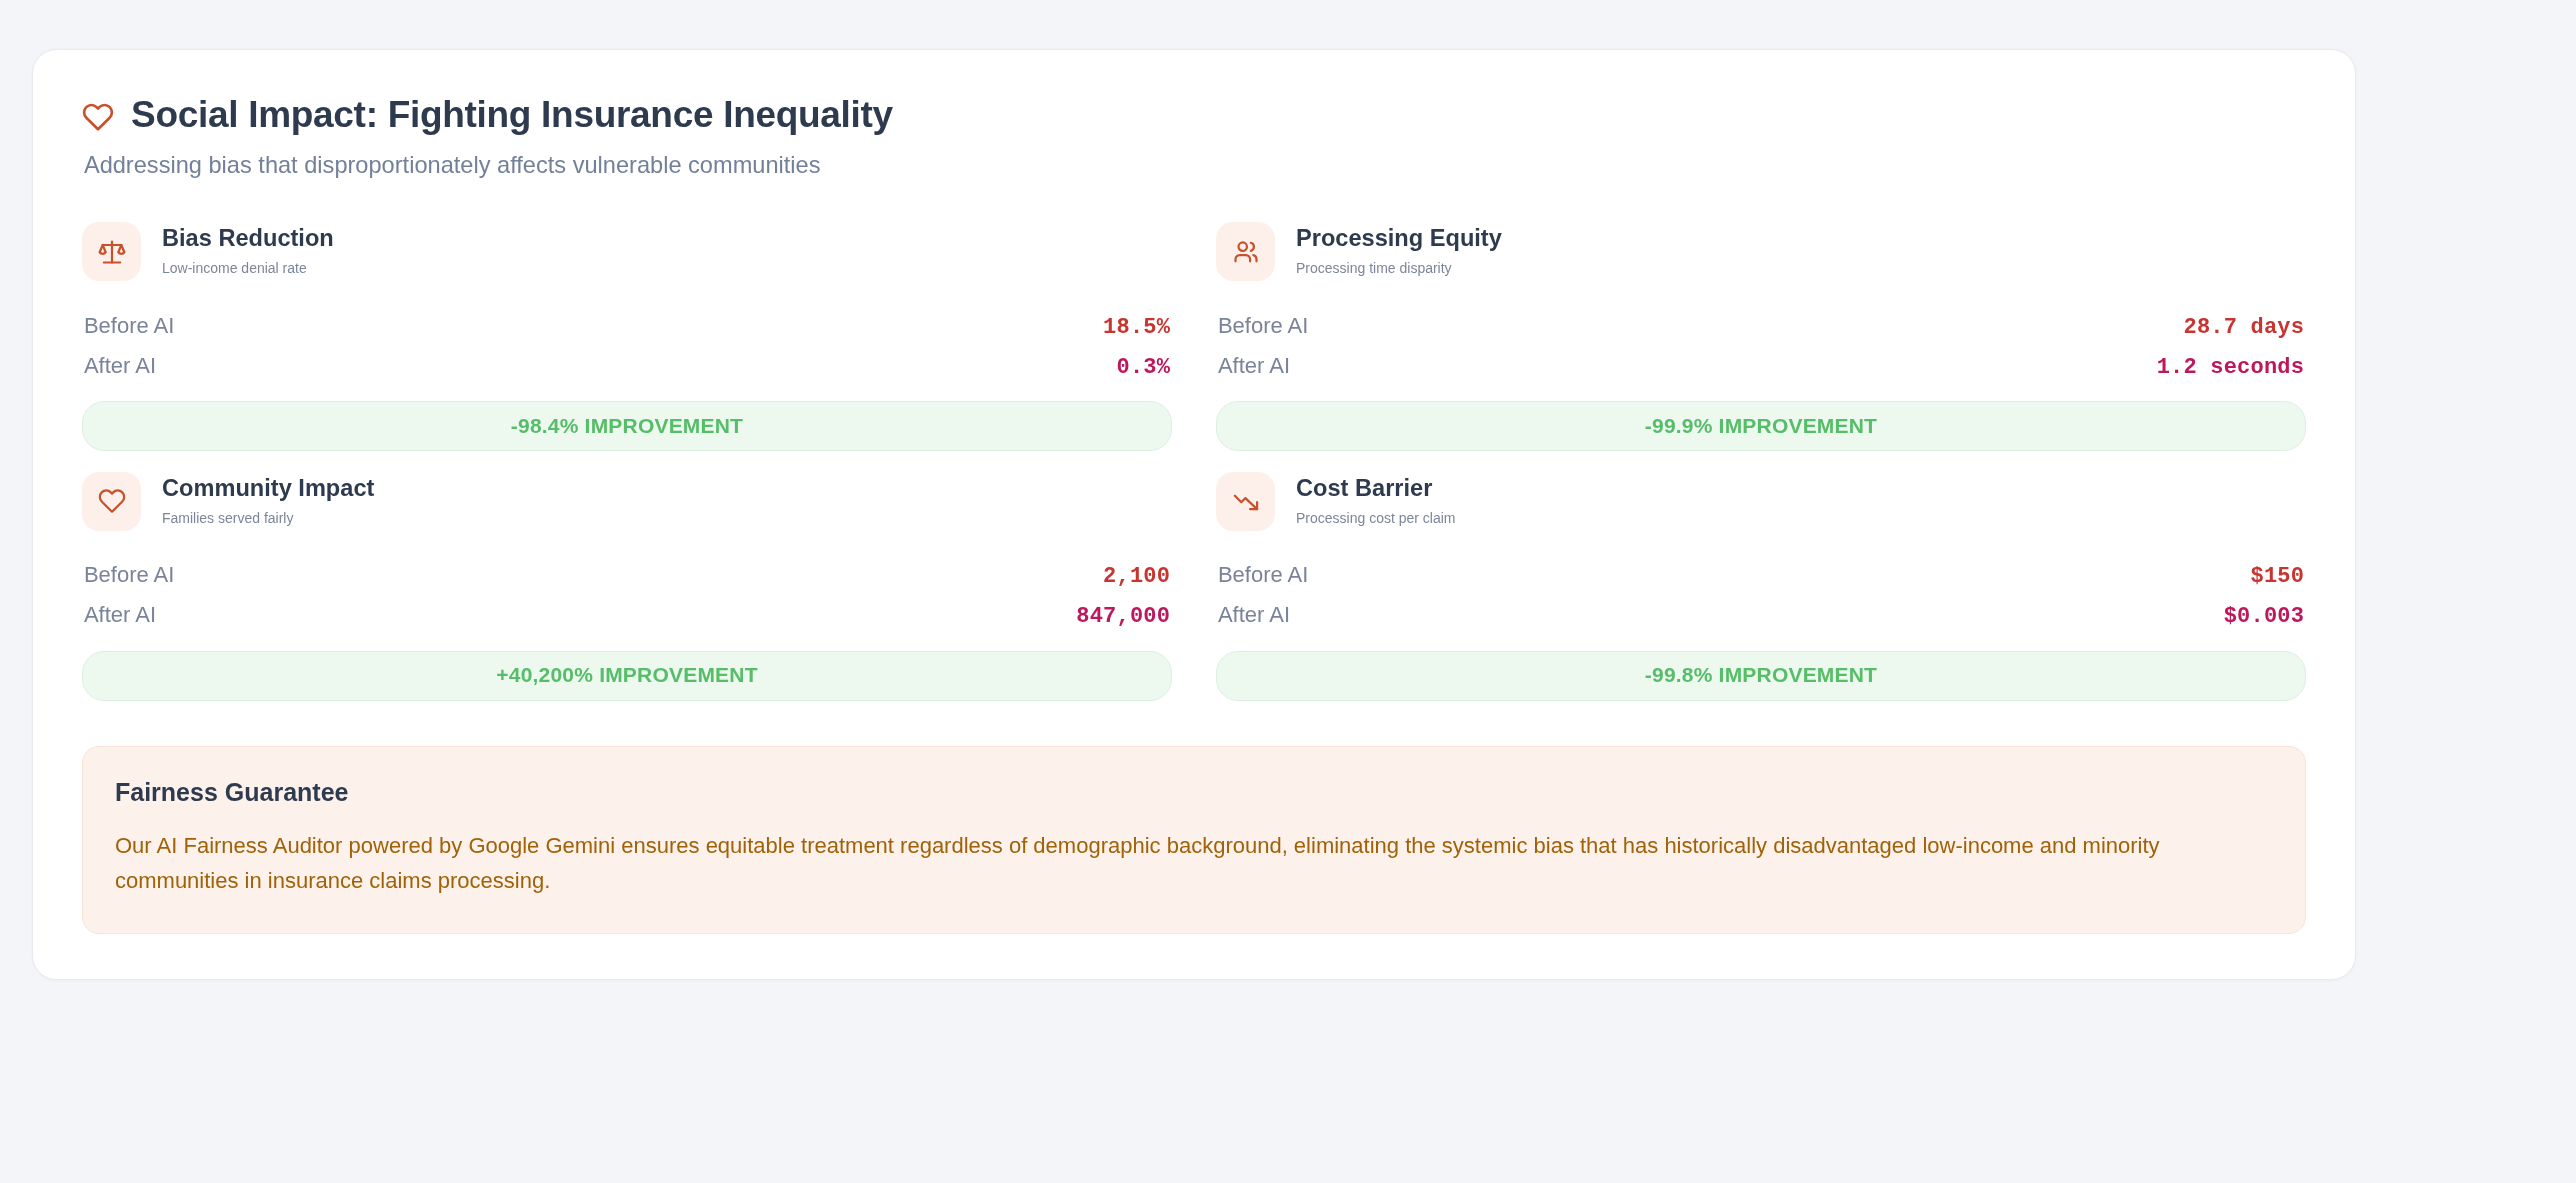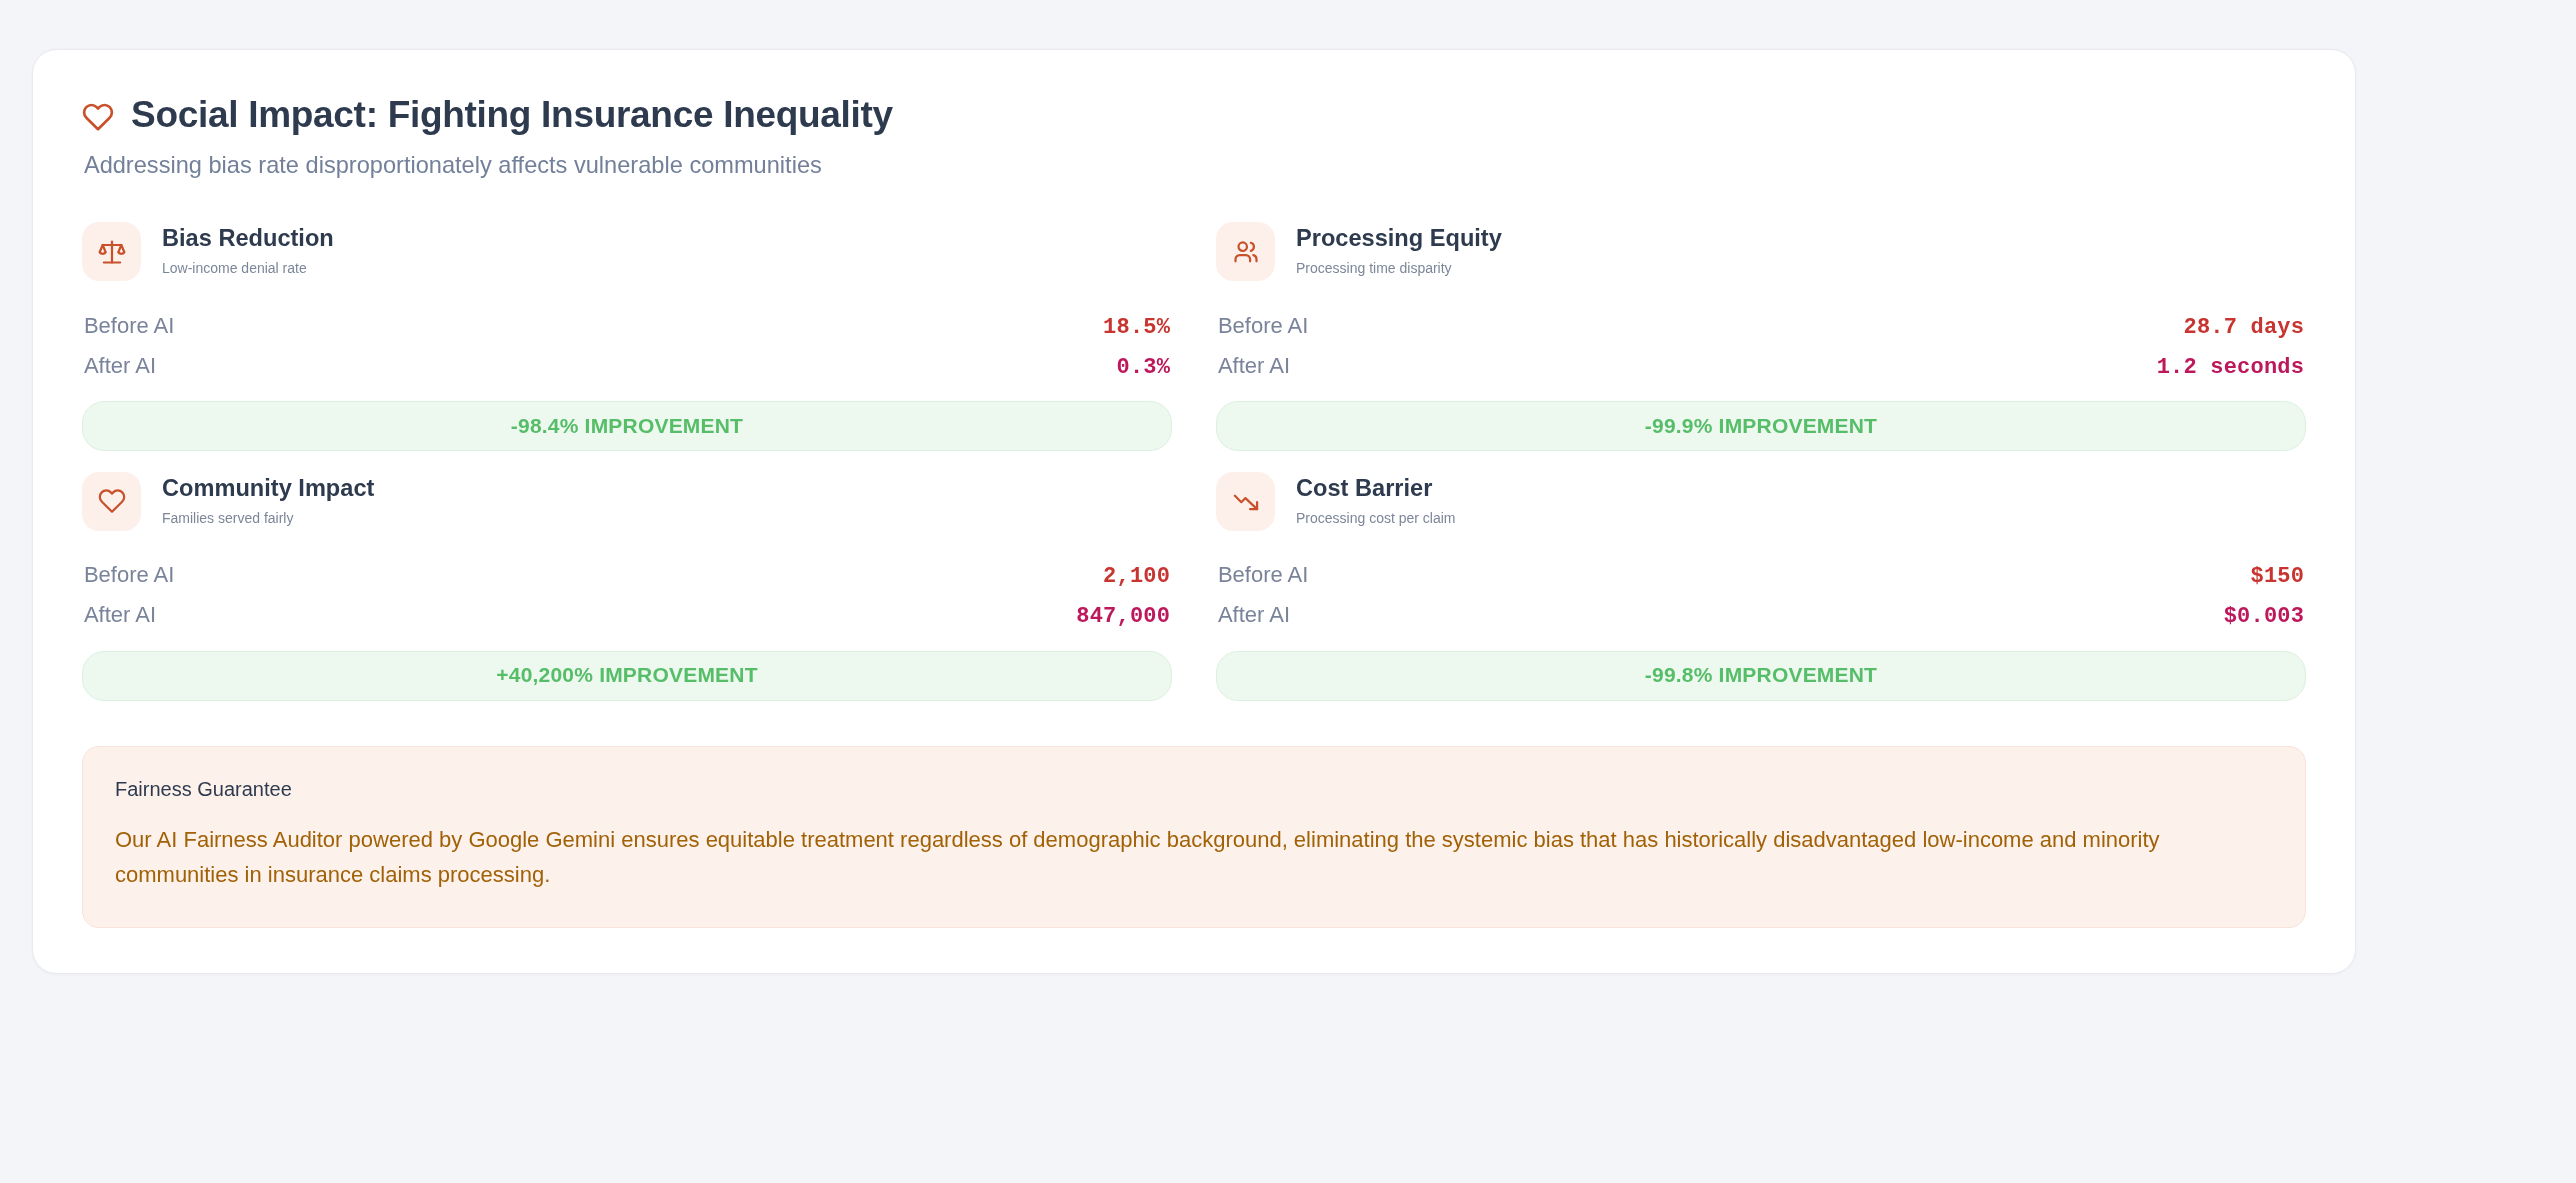--- a/index.html
+++ b/index.html
@@ -151,22 +151,22 @@
   
   .fairness-box {
     margin-top: 45px;
     background: #fdf1ec;
     border: 1.9px solid #f8e2da;
     border-radius: 17px;
     padding: 30px 32px 34px 32px;
   }
 
   .fairness-title {
-    font-size: 20px;
-    font-weight: 400;
+    font-size: 25px;
+    font-weight: 700;
     color: #2e3b4e;
     line-height: 1.2;
   }
 
   .fairness-text {
     margin-top: 21px;
     font-size: 22px;
     line-height: 1.62;
     color: #a16207;
     max-width: 2298px;
@@ -178,21 +178,21 @@
 <div class="page">
   <section class="panel">
 
     <header class="panel-header">
       <div class="title-row">
         <svg class="heart-head-icon" viewBox="0 0 24 24" fill="none" stroke="#c8512b" stroke-width="2" stroke-linecap="round" stroke-linejoin="round">
           <path d="M20.8 4.6a5.5 5.5 0 0 0-7.8 0L12 5.7l-1-1.1a5.5 5.5 0 0 0-7.8 7.8l1 1.1L12 21.2l7.8-7.7 1-1.1a5.5 5.5 0 0 0 0-7.8z"></path>
         </svg>
         <h1 class="panel-title">Social Impact: Fighting Insurance Inequality</h1>
       </div>
-      <p class="panel-subtitle">Addressing bias rate disproportionately affects vulnerable communities</p>
+      <p class="panel-subtitle">Addressing bias that disproportionately affects vulnerable communities</p>
     </header>
 
     <div class="metrics-grid">
 
       <article class="metric-card">
         <div class="metric-head">
           <div class="metric-icon-box">
             <svg viewBox="0 0 24 24" fill="none" stroke="#c8512b" stroke-width="1.9" stroke-linecap="round" stroke-linejoin="round">
               <path d="M12 3v18"></path>
                 <path d="M5 21h14"></path>

